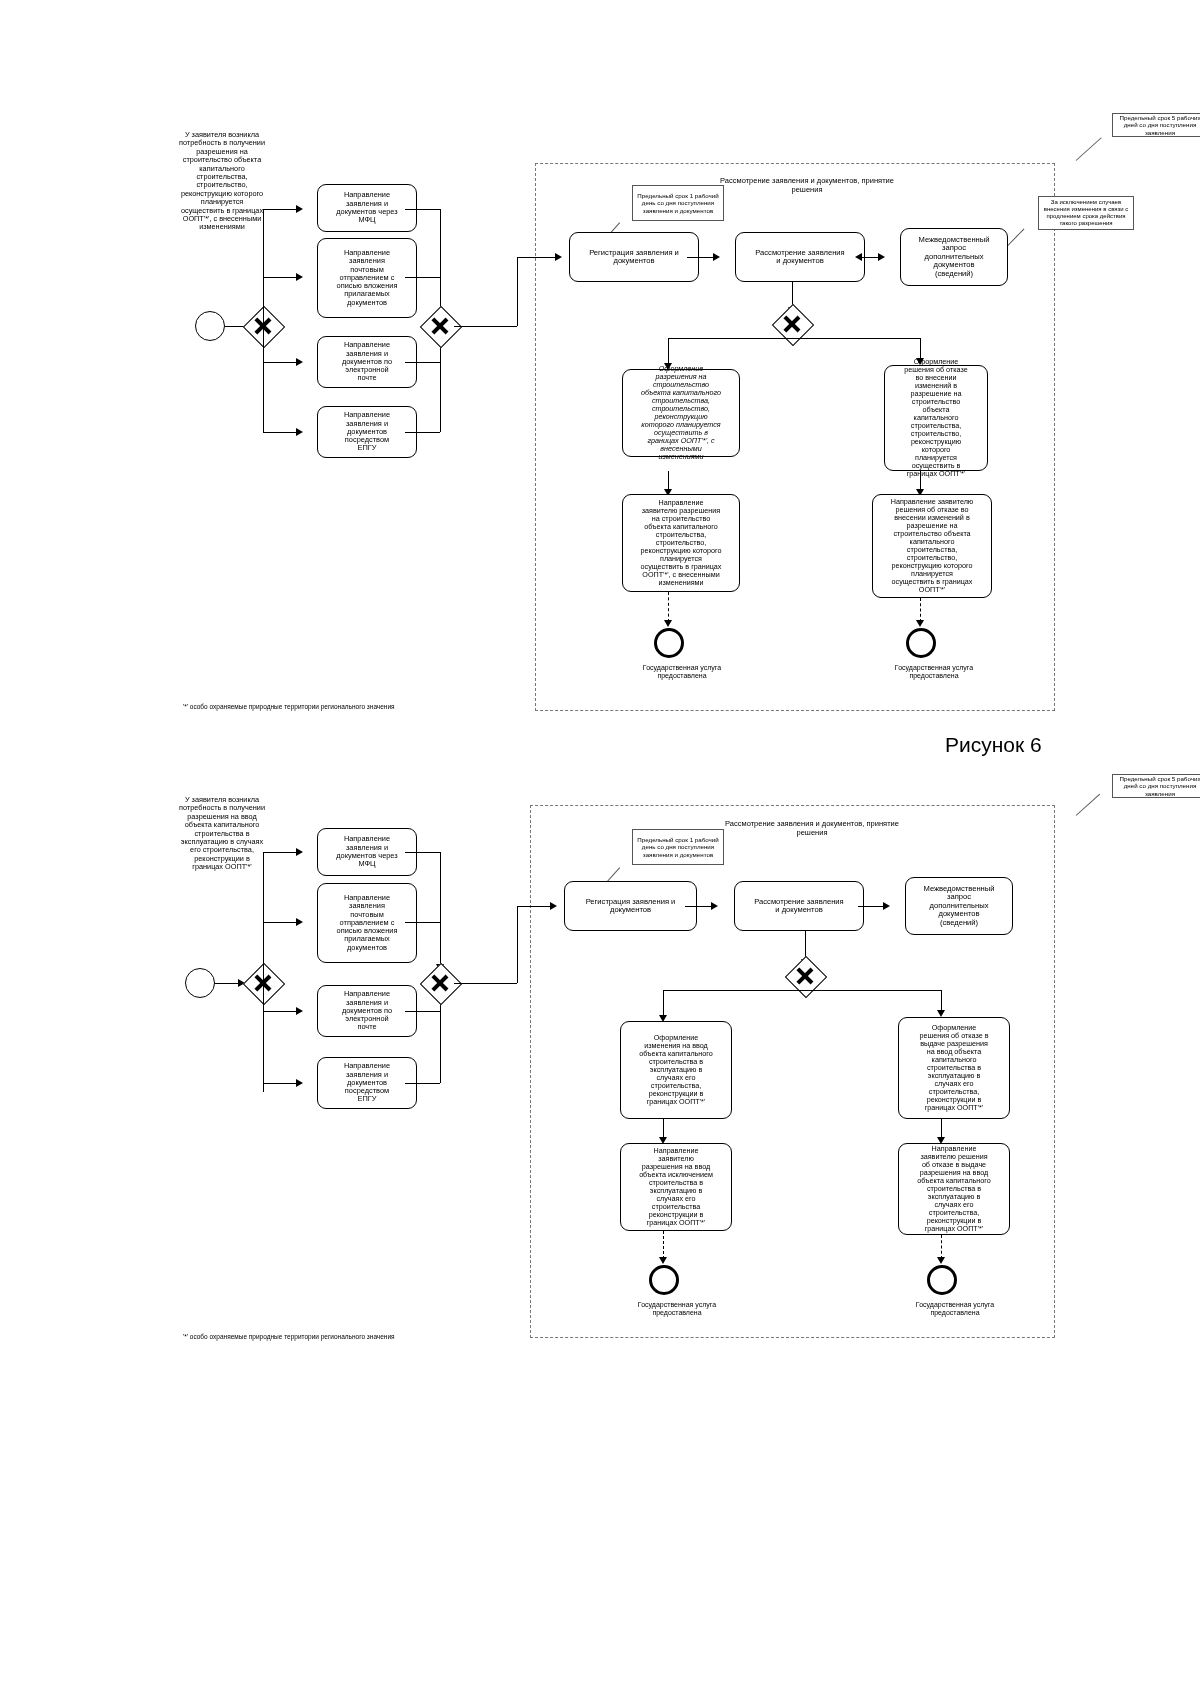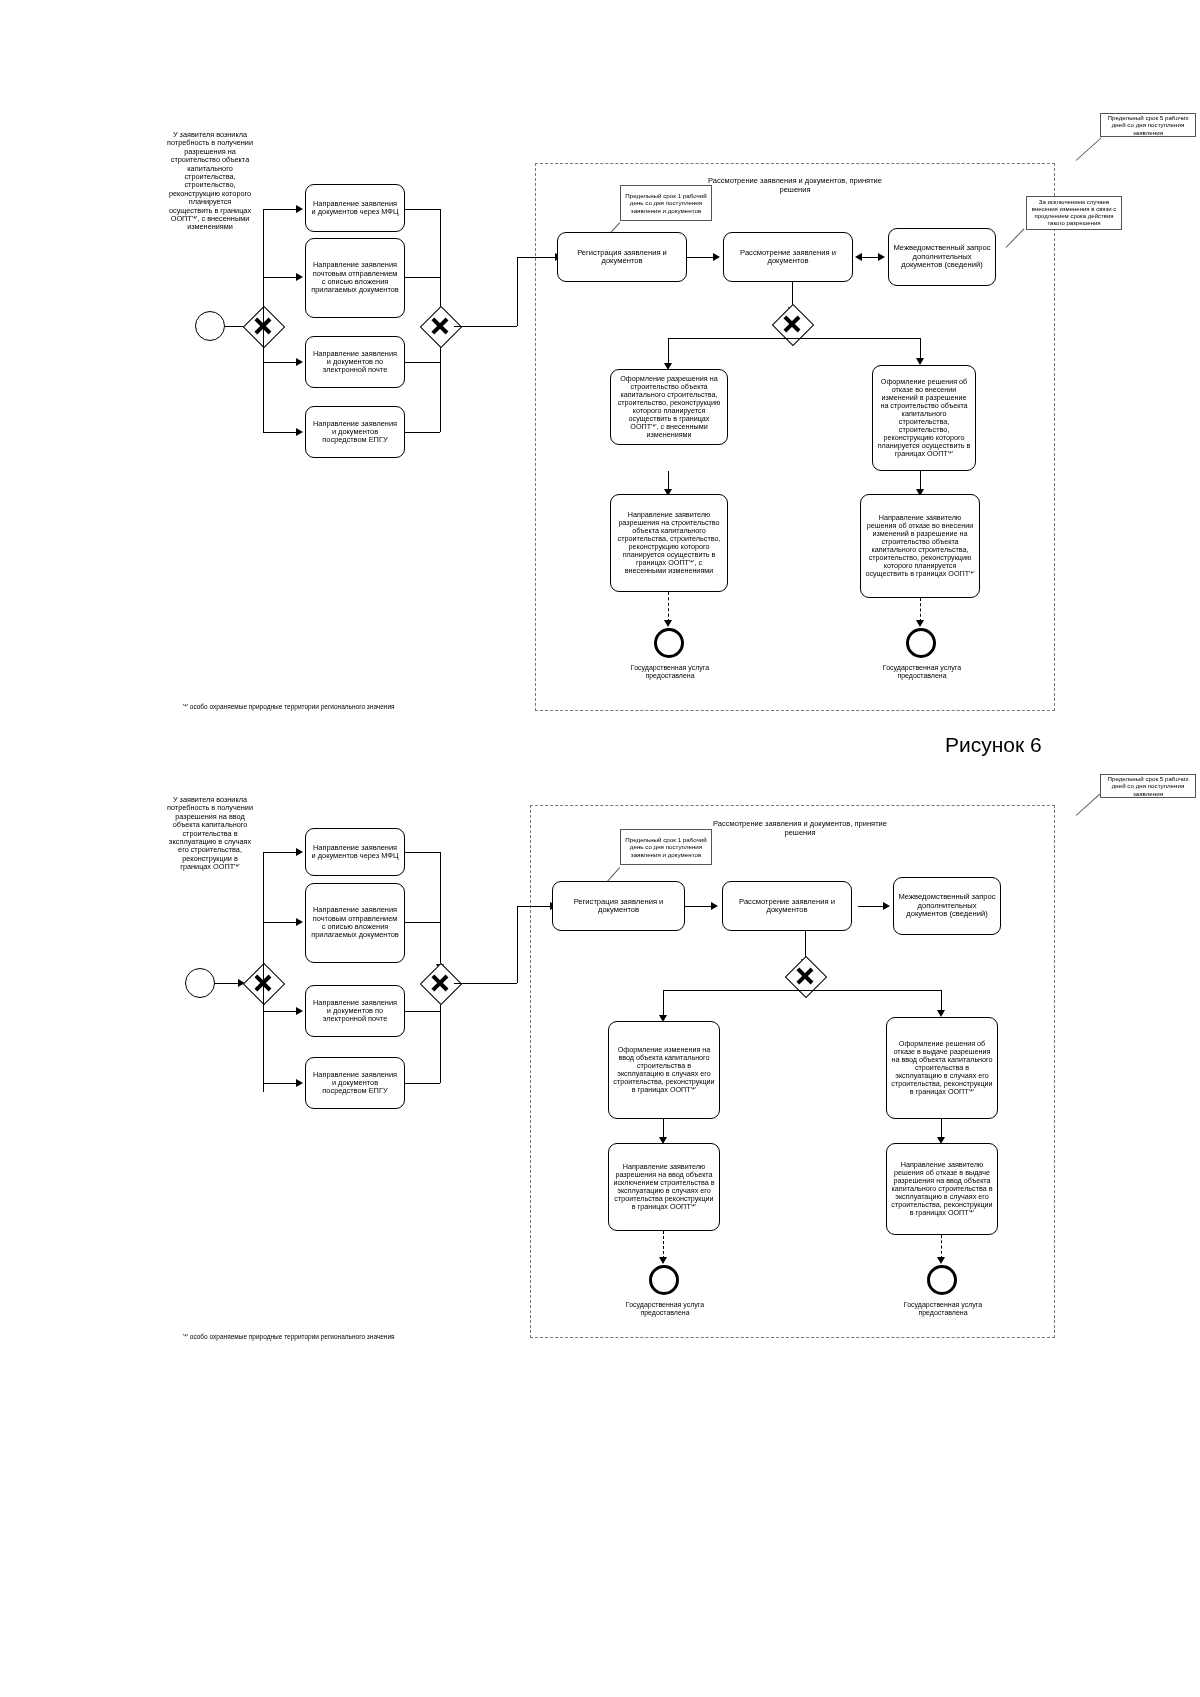--- a/index.html
+++ b/index.html
@@ -2,22 +2,22 @@
 <html><head>
 <meta charset="utf-8">
 <style>
   html,body{margin:0;padding:0;background:#fff;}
   body{font-family:"Liberation Sans",sans-serif;color:#000;}
   #page{position:relative;width:1200px;height:1697px;overflow:hidden;background:#fff;}
 
   .diagram{position:absolute;left:0;top:0;width:1200px;}
 
   
-  .node{position:absolute;box-sizing:border-box;display:flex;align-items:center;justify-content:center;text-align:center;}
-  .task{border:1px solid #000;border-radius:9px;background:#fff;padding:3px 4px;line-height:1.12;}
+  .node{position:absolute;box-sizing:border-box;display:flex;align-items:center;justify-content:center;text-align:center;margin-left:12px;}
+  .task{border:1px solid #000;border-radius:9px;background:#fff;padding:3px 17px;line-height:1.12;}
   .task span{display:block;width:100%;}
   .note{border:1px solid #555;background:#fff;padding:2px 3px;line-height:1.15;text-align:center;}
   .plain{background:transparent;line-height:1.15;text-align:center;}
   .pool{position:absolute;border:1px dashed #777;box-sizing:border-box;background:transparent;}
   .footnote{position:absolute;text-align:left;line-height:1.25;}
 
   
   .evt{position:absolute;border-radius:50%;background:#fff;box-sizing:border-box;}
   .start{border:1.5px solid #000;}
   .end{border:3px solid #000;}
@@ -155,21 +155,21 @@
         <div class="x1"></div>
         <div class="x2"></div>
     </div>
 
     <div class="ln lnh" style="left:668px;top:338px;width:252px;"></div>
     <div class="ln lnv" style="left:668px;top:338px;height:27px;"></div>
     <div class="arw ar-d" style="left:664px;top:363px;"></div>
     <div class="ln lnv" style="left:920px;top:338px;height:22px;"></div>
     <div class="arw ar-d" style="left:916px;top:358px;"></div>
 
-    <div class="node task" style="left:610px;top:369px;width:118px;height:76px;font-size:7.2px;">
+    <div class="node task" style="left:610px;top:369px;width:118px;height:88px;font-size:7.2px;font-style:italic;">
         <span>Оформление разрешения на строительство объекта капитального строительства, строительство, реконструкцию которого планируется осуществить в границах ООПТ'*', с внесенными изменениями</span>
       </div>
     <div class="node task" style="left:872px;top:365px;width:104px;height:106px;font-size:7.2px;">
         <span>Оформление решения об отказе во внесении изменений в разрешение на строительство объекта капитального строительства, строительство, реконструкцию которого планируется осуществить в границах ООПТ'*'</span>
       </div>
 
     <div class="ln lnv" style="left:668px;top:471px;height:20px;"></div>
     <div class="arw ar-d" style="left:664px;top:489px;"></div>
     <div class="ln lnv" style="left:920px;top:471px;height:20px;"></div>
     <div class="arw ar-d" style="left:916px;top:489px;"></div>

